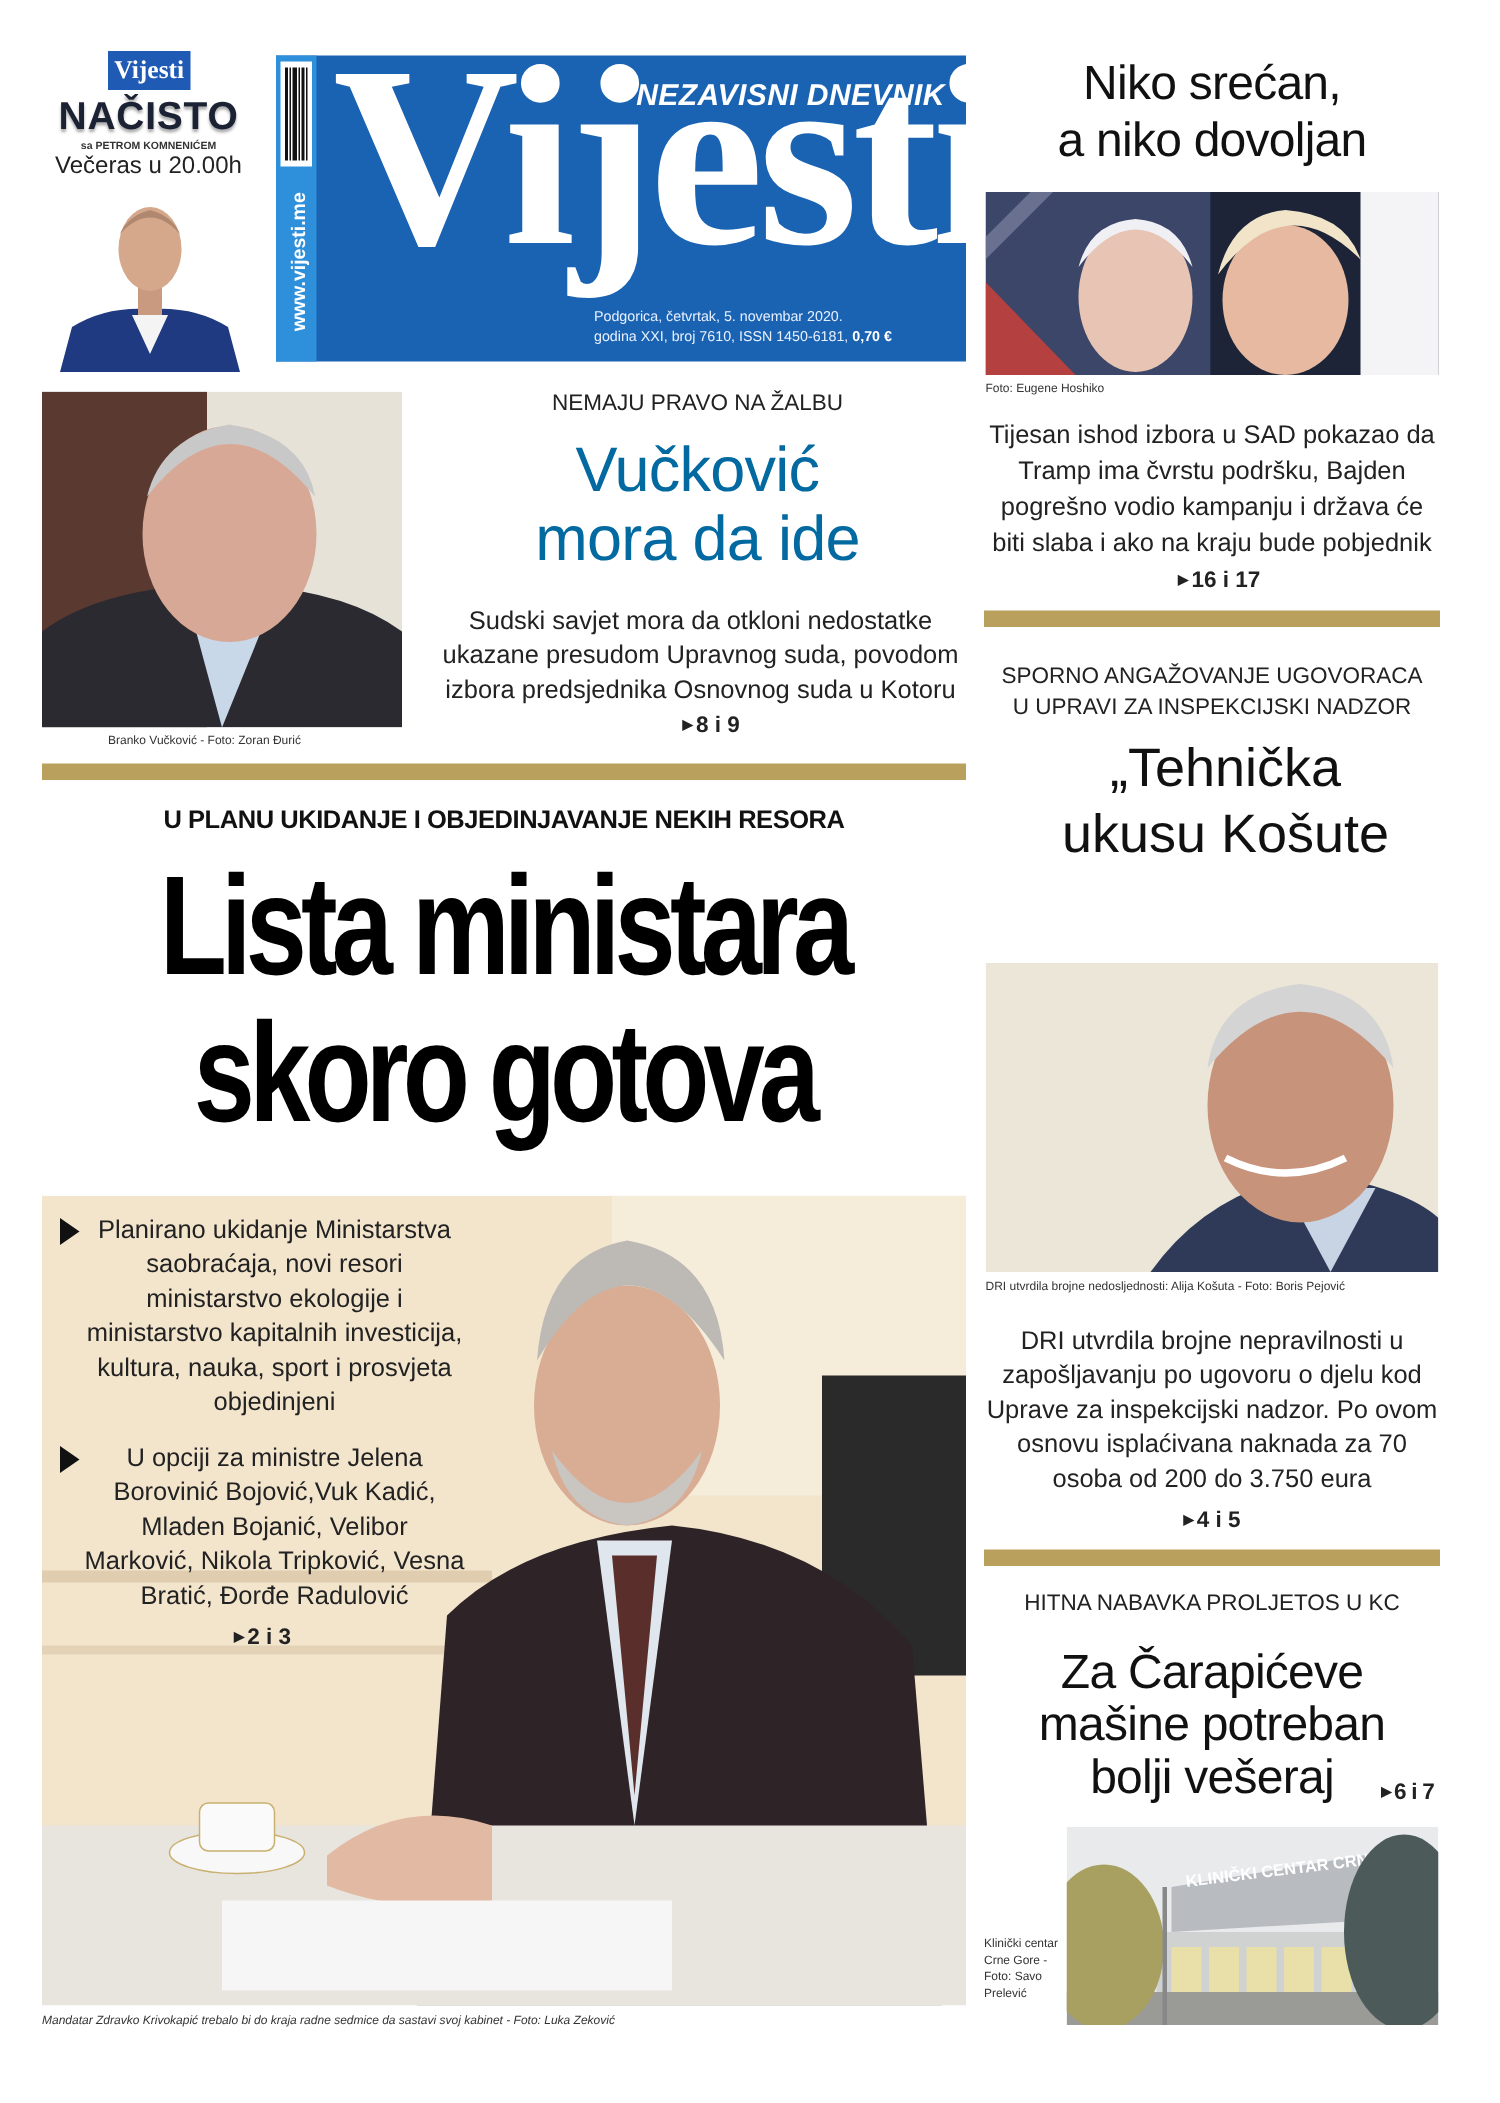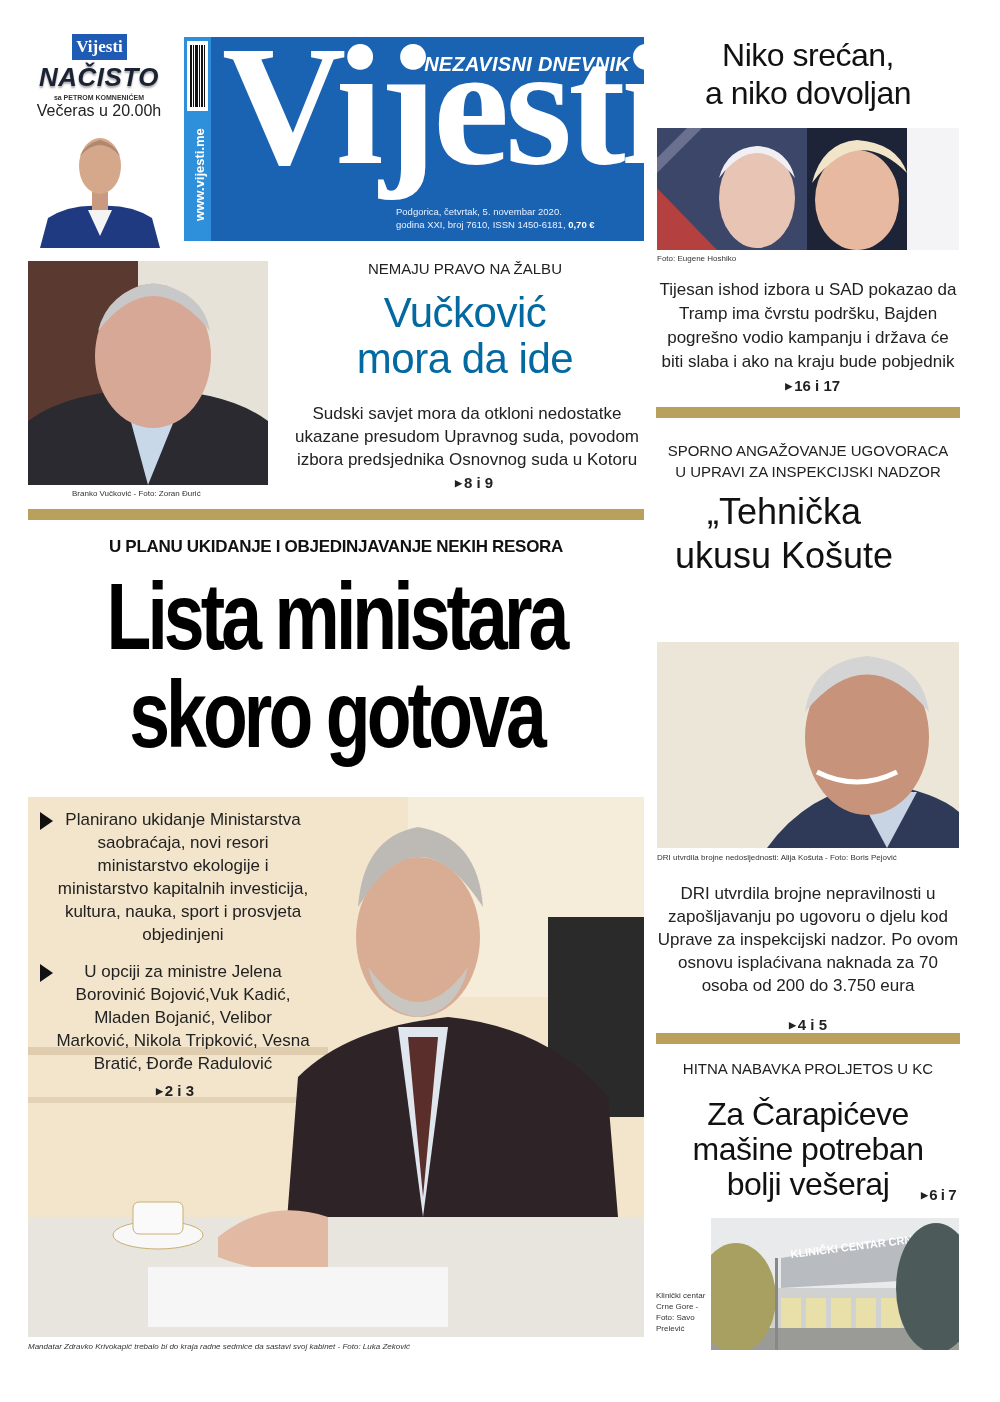--- a/index.html
+++ b/index.html
@@ -4,21 +4,21 @@
 <style>
   * { box-sizing: border-box; margin: 0; padding: 0; }
   body { width: 1000px; height: 1402px; background: #ffffff; position: relative; overflow: hidden; font-family: "Liberation Sans", sans-serif; color: #111; }
   .abs { position: absolute; }
   .center { text-align: center; }
   .gold-bar { position: absolute; background: #b9a05c; height: 11px; }
 
   
   .promo { left: 24px; top: 34px; width: 150px; height: 214px; }
   .promo-logo { position: absolute; left: 48px; top: 0; width: 55px; height: 26px; background: #1f5bb5; color: #fff; font-family: "Liberation Serif", serif; font-weight: bold; font-size: 17px; line-height: 26px; text-align: center; }
-  .promo-title { position: absolute; left: 0; top: 28px; width: 150px; text-align: center; font-weight: bold; font-size: 26px; letter-spacing: 0.5px; color: #1b2233; text-shadow: 0 2px 2px #aaa; font-style: italic; }
+  .promo-title { position: absolute; left: 0; top: 28px; width: 150px; text-align: center; font-weight: bold; font-size: 26px; letter-spacing: 0.5px; color: #1b2233; text-shadow: 0 2px 2px #aaa; }
   .promo-sub { position: absolute; left: 0; top: 60px; width: 150px; text-align: center; font-size: 7px; color: #333; font-weight: bold; }
   .promo-time { position: absolute; left: 0; top: 68px; width: 150px; text-align: center; font-size: 16px; color: #222; }
   .promo-photo { position: absolute; left: 16px; top: 92px; width: 120px; height: 122px; }
 
   
   .masthead { left: 184px; top: 37px; width: 460px; height: 204px; background: #1a63b3; }
   .mast-side { position: absolute; left: 0; top: 0; width: 27px; height: 204px; background: #2e8fdb; }
   .barcode { position: absolute; left: 3px; top: 4px; width: 21px; height: 70px; background: #fff; }
   .barcode i { position: absolute; top: 4px; bottom: 4px; background: #111; }
   .mast-url { position: absolute; left: -40px; top: 130px; width: 110px; transform: rotate(-90deg); color: #fff; font-weight: bold; font-size: 13px; text-align: center; }
@@ -45,21 +45,21 @@
   .main-kicker { left: 28px; top: 537px; width: 616px; font-weight: bold; font-size: 17px; color: #111; letter-spacing: -0.3px; }
   .main-head { left: 28px; top: 568px; width: 616px; font-weight: bold; font-size: 94px; line-height: 98px; color: #000; letter-spacing: -5px; transform: scaleX(0.78); transform-origin: center top; }
   .main-photo { left: 28px; top: 797px; width: 616px; height: 540px; overflow: hidden; }
   .main-bullets { left: 40px; top: 808px; width: 270px; font-size: 17px; line-height: 23px; color: #222; }
   .bullet { position: relative; padding-left: 16px; margin-bottom: 14px; }
   .bullet-arrow { position: absolute; left: 0; top: 4px; width: 0; height: 0; border-top: 9px solid transparent; border-bottom: 9px solid transparent; border-left: 13px solid #111; }
   .main-caption { left: 28px; top: 1342px; width: 616px; font-style: italic; }
 
   
   .ko-kicker { left: 656px; top: 440px; width: 304px; font-size: 15px; line-height: 21px; color: #222; }
-  .ko-head { left: 632px; top: 490px; width: 304px; font-size: 36px; line-height: 44px; color: #111; }
+  .ko-head { left: 665px; top: 490px; width: 304px; font-size: 36px; line-height: 44px; color: #111; }
   .ko-photo { left: 657px; top: 642px; width: 302px; height: 206px; overflow: hidden; }
   .ko-body { left: 654px; top: 882px; width: 308px; font-size: 17px; line-height: 23px; color: #222; }
 
   
   .kc-kicker { left: 656px; top: 1060px; width: 304px; font-size: 15px; color: #222; }
   .kc-head { left: 656px; top: 1097px; width: 304px; font-size: 32px; line-height: 35px; color: #111; letter-spacing: -0.5px; }
   .kc-photo { left: 711px; top: 1218px; width: 248px; height: 132px; overflow: hidden; }
   .kc-caption { left: 656px; top: 1290px; width: 50px; font-size: 8px; line-height: 11px; color: #333; }
 </style>
 </head>
@@ -199,21 +199,21 @@
     <path d="M110 206 Q150 150 220 140 Q280 150 302 170 L302 206 Z" fill="#2e3a58"></path>
     <path d="M200 150 L230 206 L260 150 Z" fill="#c8d4e4"></path>
     <ellipse cx="210" cy="95" rx="62" ry="78" fill="#c7937a"></ellipse>
     <path d="M148 70 Q210 -5 272 70 Q265 20 210 14 Q155 20 148 70 Z" fill="#d4d4d4"></path>
     <path d="M160 130 Q200 150 240 130" stroke="#fff" stroke-width="5" fill="none"></path>
   </svg>
 </div>
 <div class="abs caption" style="left:657px;top:853px;">DRI utvrdila brojne nedosljednosti: Alija Košuta - Foto: Boris Pejović</div>
 <div class="abs ko-body center">
   <div>DRI utvrdila brojne nepravilnosti u zapošljavanju po ugovoru o djelu kod Uprave za inspekcijski nadzor. Po ovom osnovu isplaćivana naknada za 70 osoba od 200 do 3.750 eura</div>
-  <div style="margin-top:16px;"><span class="pageref">4 i 5</span></div>
+  <div style="margin-top:4px;"><span class="pageref">4 i 5</span></div>
 </div>
 <div class="gold-bar" style="left:656px;top:1033px;width:304px;"></div>
 
 <div class="abs kc-kicker center">HITNA NABAVKA PROLJETOS U KC</div>
 <div class="abs kc-head center">
   <div>Za Čarapićeve</div>
   <div>mašine potreban</div>
   <div><span>bolji vešeraj</span><span class="pageref" style="position:absolute;right:4px;margin-top:10px;">6 i 7</span></div>
 </div>
 <div class="abs kc-photo">

